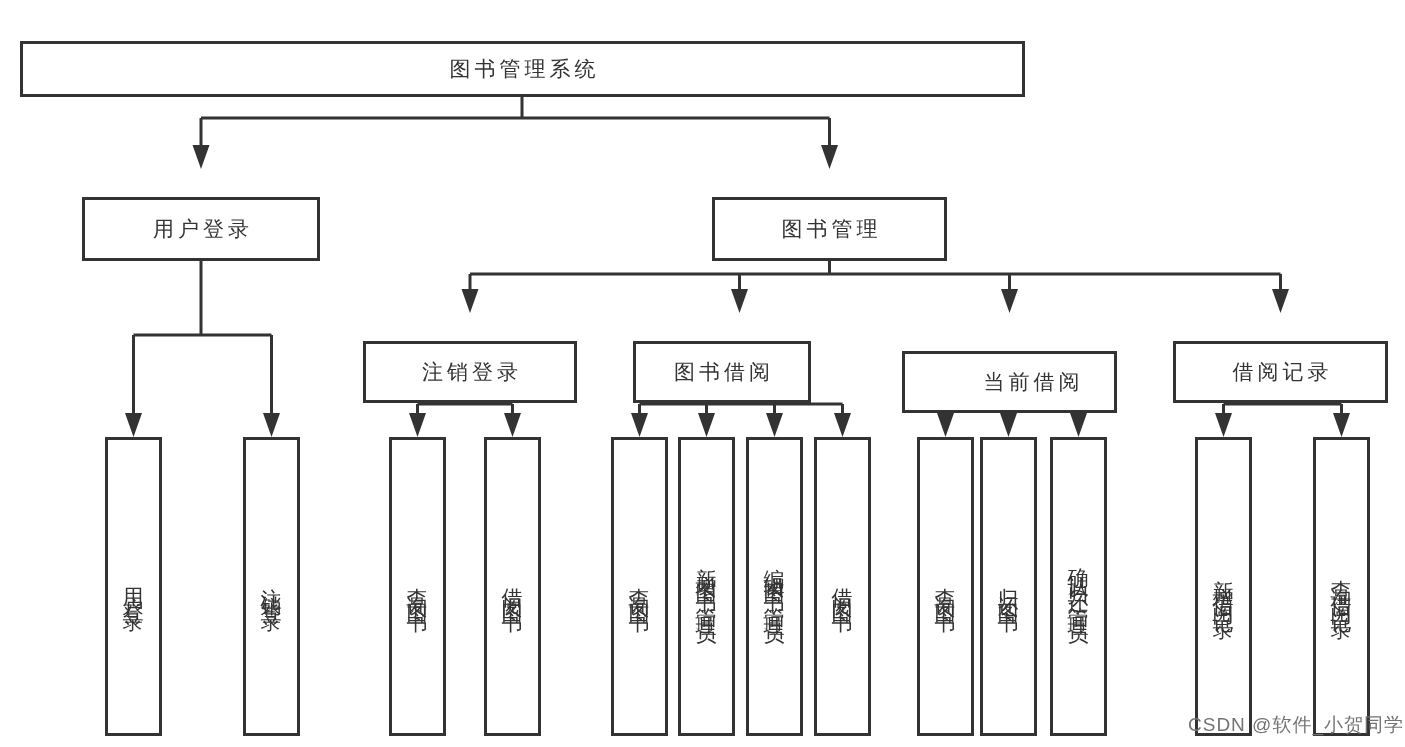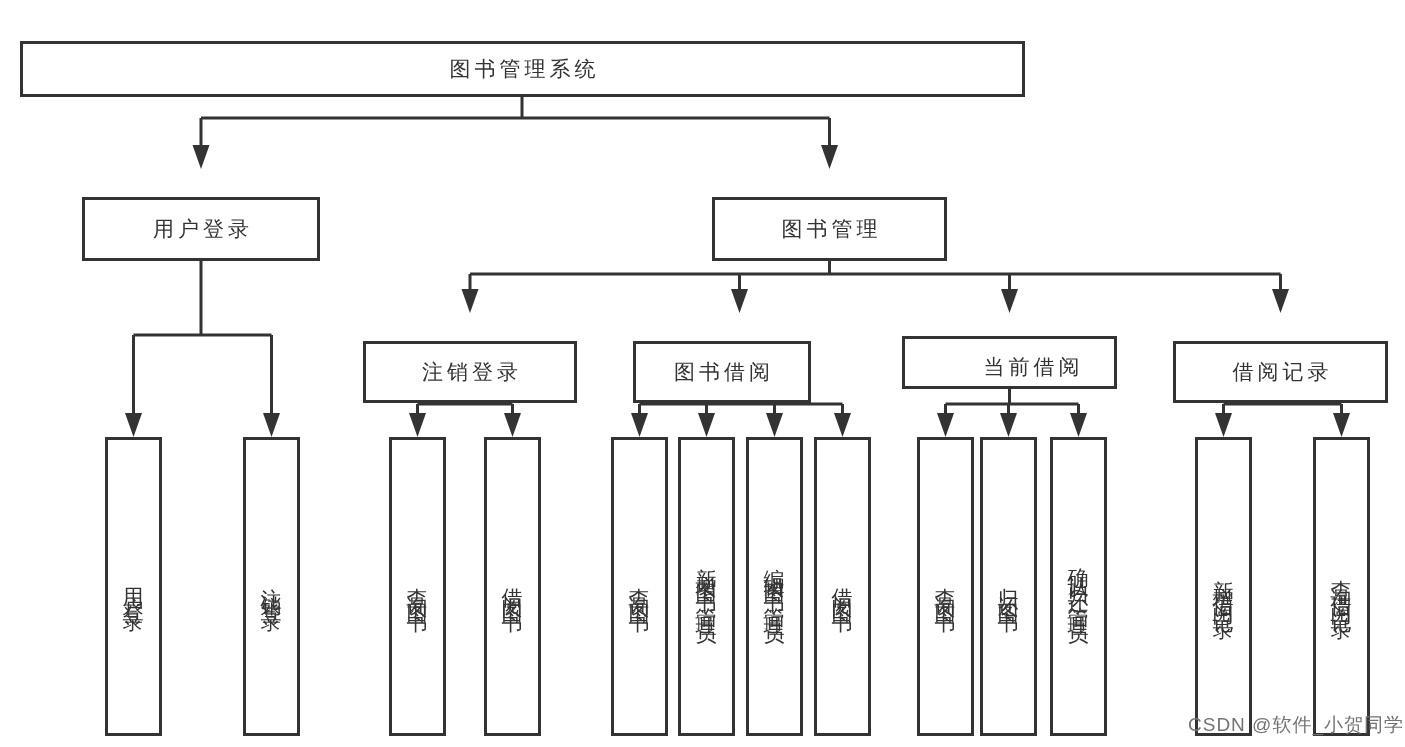--- a/index.html
+++ b/index.html
@@ -129,21 +129,21 @@
     </g>
   </svg>
 
   <div class="node hbox box-root" style="left:20px; top:13px; width:1005px; height:56px;">图书管理系统</div>
 
   <div class="node hbox box-l1" style="left:82px; top:169px; width:238px; height:64px;">用户登录</div>
   <div class="node hbox box-l1" style="left:712px; top:169px; width:235px; height:64px;">图书管理</div>
 
   <div class="node hbox box-mid" style="left:363px; top:313px; width:214px; height:62px;">注销登录</div>
   <div class="node hbox box-mid" style="left:633px; top:313px; width:178px; height:62px;">图书借阅</div>
-  <div class="node hbox box-mid" style="left:902px; top:308px; width:215px; height:53px;padding-left:44px;">当前借阅</div>
+  <div class="node hbox box-mid" style="left:902px; top:323px; width:215px; height:62px;padding-left:44px;">当前借阅</div>
   <div class="node hbox box-mid" style="left:1173px; top:313px; width:215px; height:62px;">借阅记录</div>
 
   <div class="node vbox" style="left:105px;">用户登录</div>
   <div class="node vbox" style="left:243px;">注销登录</div>
 
   <div class="node vbox" style="left:389px;">查询图书</div>
   <div class="node vbox" style="left:484px;">借阅图书</div>
 
   <div class="node vbox" style="left:611px;">查询图书</div>
   <div class="node vbox" style="left:678px;">新增图书（管理员）</div>

